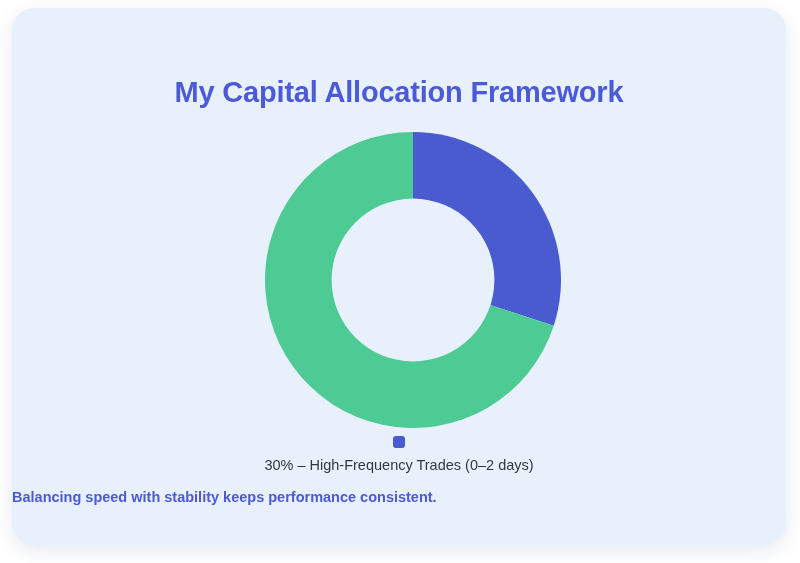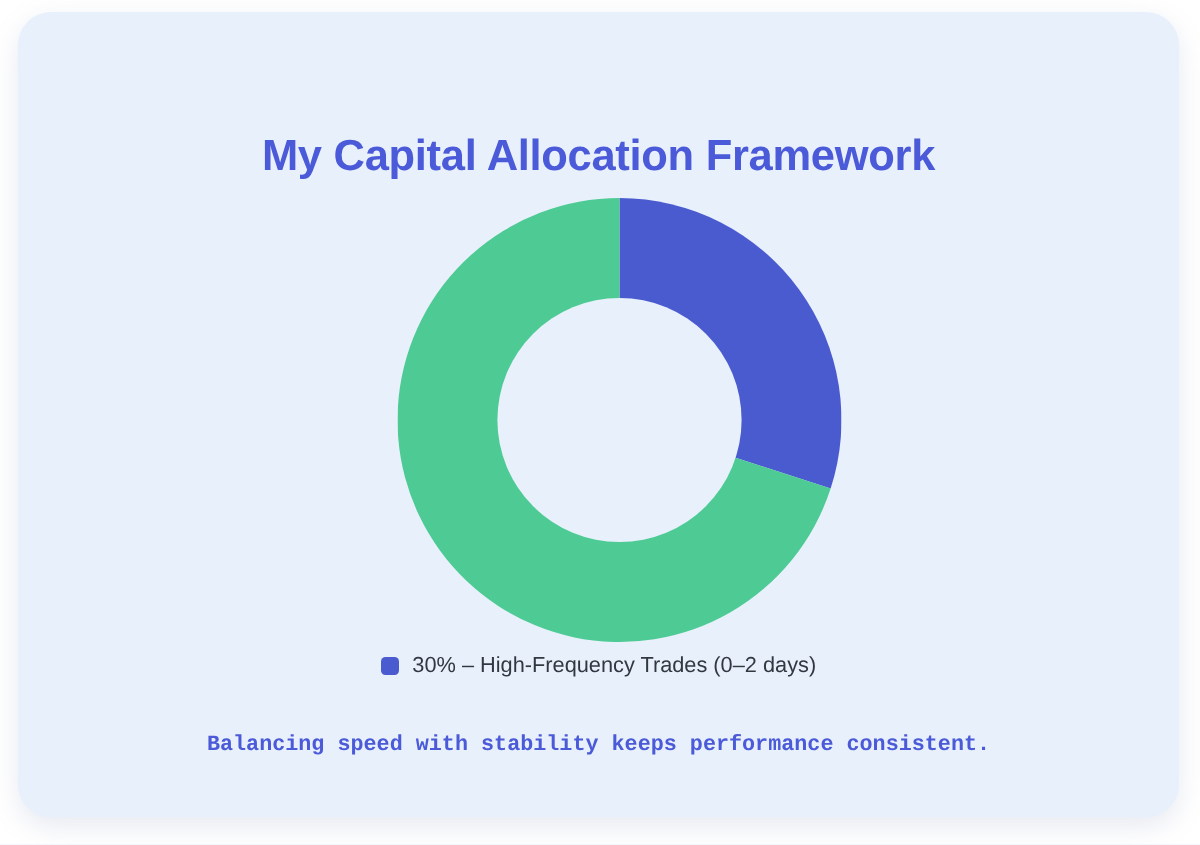--- a/index.html
+++ b/index.html
@@ -22,21 +22,21 @@
     height: 537px;
     background: #e8f0fb;
     border-radius: 22px;
     box-shadow: 0 6px 18px rgba(120, 140, 180, 0.18);
     box-sizing: border-box;
   }
 
   #chart-title {
     position: absolute;
     left: 0;
-    top: 80px;
+    top: 68px;
     width: 100%;
     text-align: center;
     font-size: 29px;
     font-weight: bold;
     color: #4a5ad8;
     letter-spacing: -0.2px;
     white-space: nowrap;
   }
 
   #donut-wrap {
@@ -58,47 +58,46 @@
     top: 428px;
     width: 100%;
     display: flex;
     flex-direction: row;
     justify-content: center;
     align-items: center;
     gap: 34px;
   }
   .legend-item {
     display: flex;
-    flex-direction: row;
+    flex-direction: column;
     align-items: center;
     gap: 9px;
   }
   .legend-swatch {
     width: 12px;
     height: 12px;
     border-radius: 3px;
     flex: 0 0 auto;
   }
   .legend-label {
     font-size: 14.5px;
     color: #333840;
     white-space: nowrap;
   }
 
   #chart-footnote {
     position: absolute;
     left: 0;
     top: 481px;
     width: 100%;
-    text-align: center;
+    text-align: left;
     font-size: 14.5px;
     font-weight: bold;
     color: #4a5ad8;
     white-space: nowrap;
-    font-family: Liberation Mono, monospace;
   }
 </style>
 </head>
 <body style="background: rgb(255, 255, 255);">
 
 <div id="chart-card" style="background: rgb(232, 240, 251);">
 
   <div id="chart-title">My Capital Allocation Framework</div>
 
   <div id="donut-wrap">

